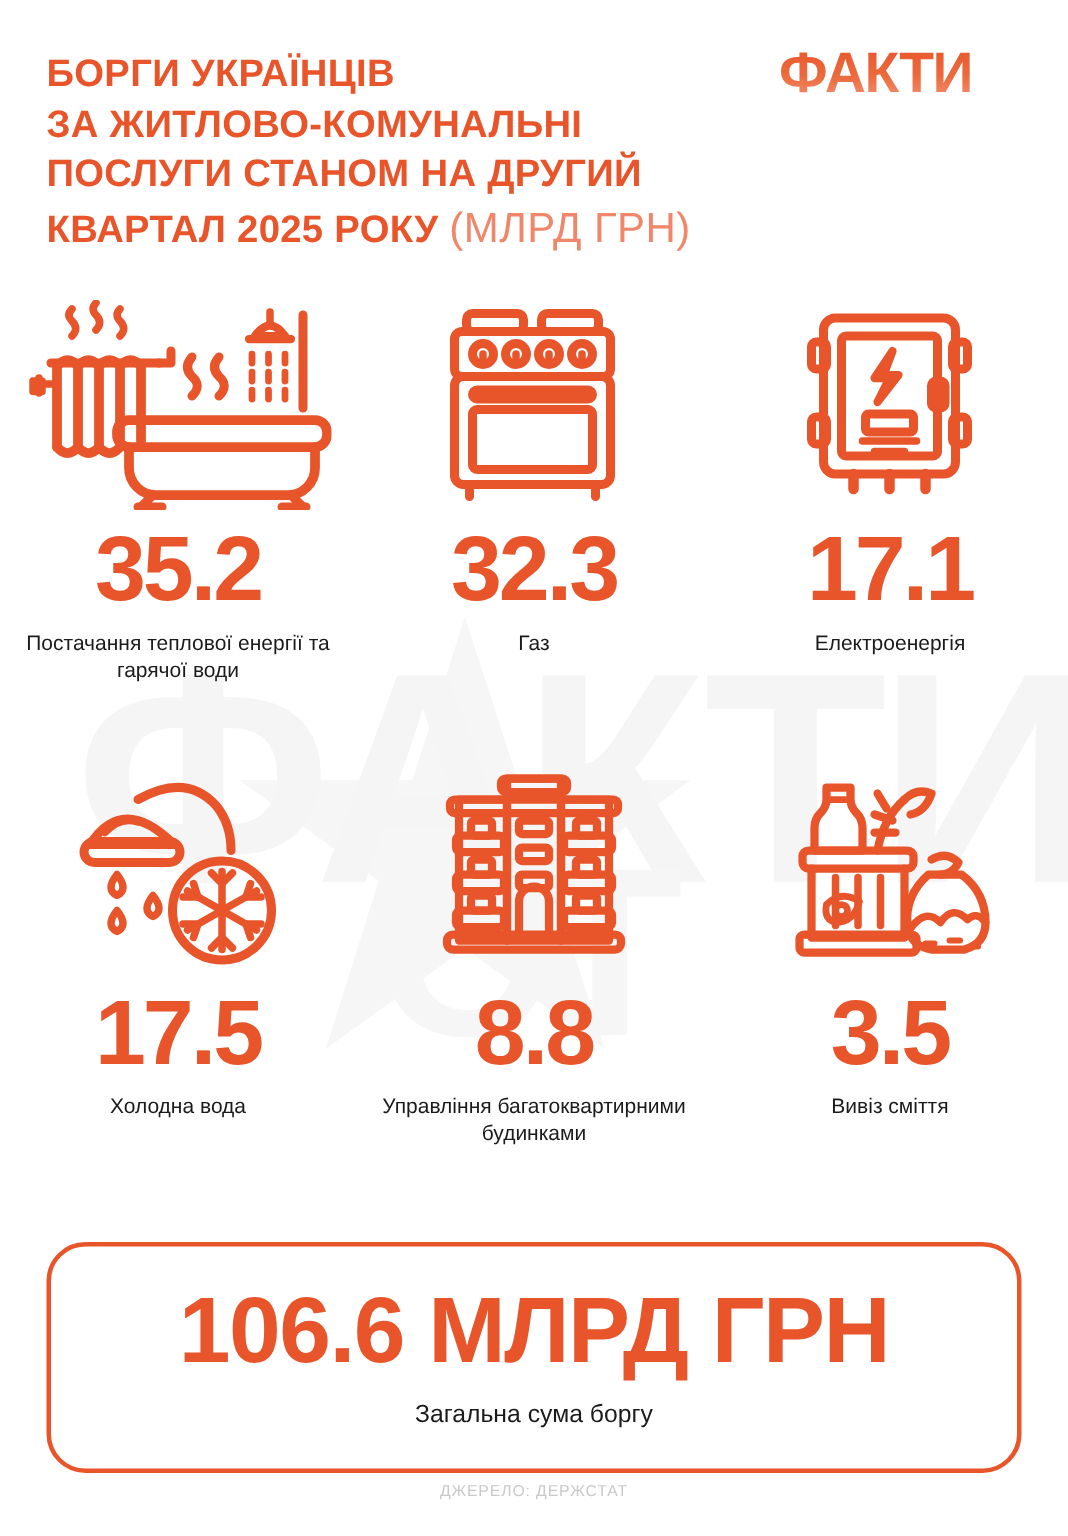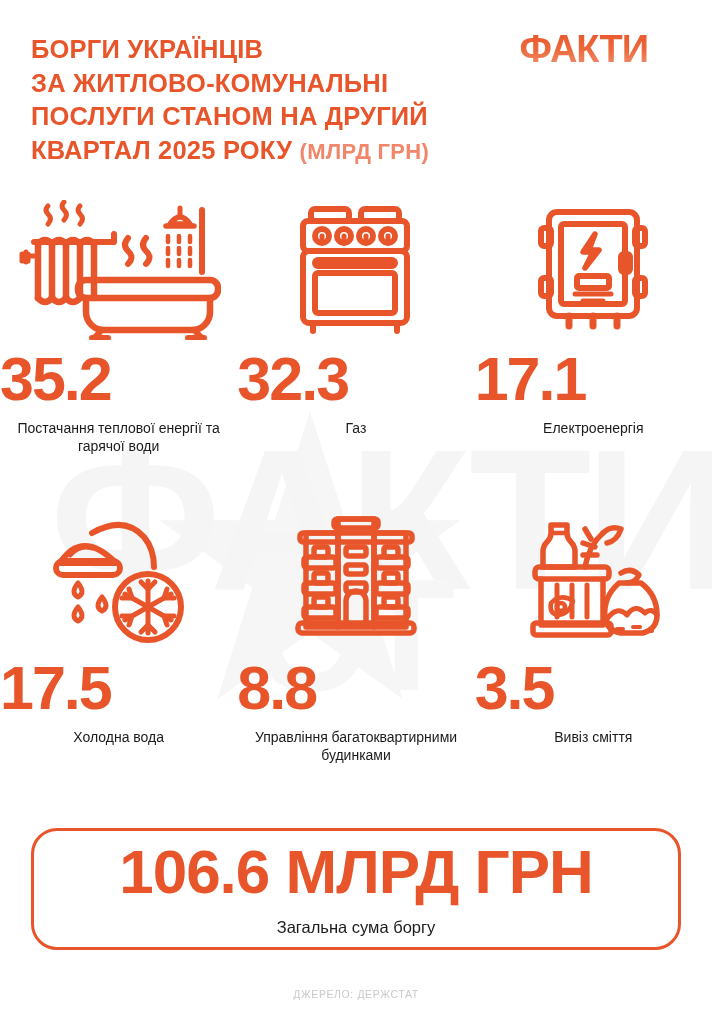--- a/index.html
+++ b/index.html
@@ -62,22 +62,22 @@
     width:520px;
     color:#E8552B;
     font-size:25.5px;
     font-weight:bold;
     line-height:1.32;
     letter-spacing:0.2px;
     text-transform:uppercase;
   }
   .title .unit{
     color:#F0866A;
-    font-weight:bold;
-    font-size:22px;
+    font-weight:normal;
+    font-size:28px;
     letter-spacing:0.3px;
   }
   .logo{
     position:absolute;
     right:30px; top:30px;
     font-size:38px;
     font-weight:bold;
     letter-spacing:-1px;
     background:linear-gradient(180deg,#E8552B 0%,#EC6B3D 55%,#F3937A 100%);
     -webkit-background-clip:text;
@@ -92,20 +92,21 @@
     left:0; top:195px;
     width:712px;
     display:grid;
     grid-template-columns:repeat(3,1fr);
     row-gap:48px;
     z-index:5;
   }
   .cell{
     display:flex;
     flex-direction:column;
+    align-items:center;
     justify-content:flex-start;
   }
   .icon-wrap{
     height:150px;
     display:flex;
     align-items:center;
     justify-content:center;
   }
   .value{
     color:#E8552B;
@@ -121,21 +122,21 @@
     line-height:1.28;
     text-align:center;
     margin-top:10px;
     max-width:240px;
   }
 
   
   .total-box{
     position:absolute;
     left:31px; top:828px;
-    width:650px; height:122px;
+    width:650px; height:154px;
     border:3.5px solid #E8552B;
     border-radius:26px;
     background:#ffffff;
     z-index:5;
     display:flex;
     flex-direction:column;
     align-items:center;
     justify-content:center;
   }
   .total-value{

